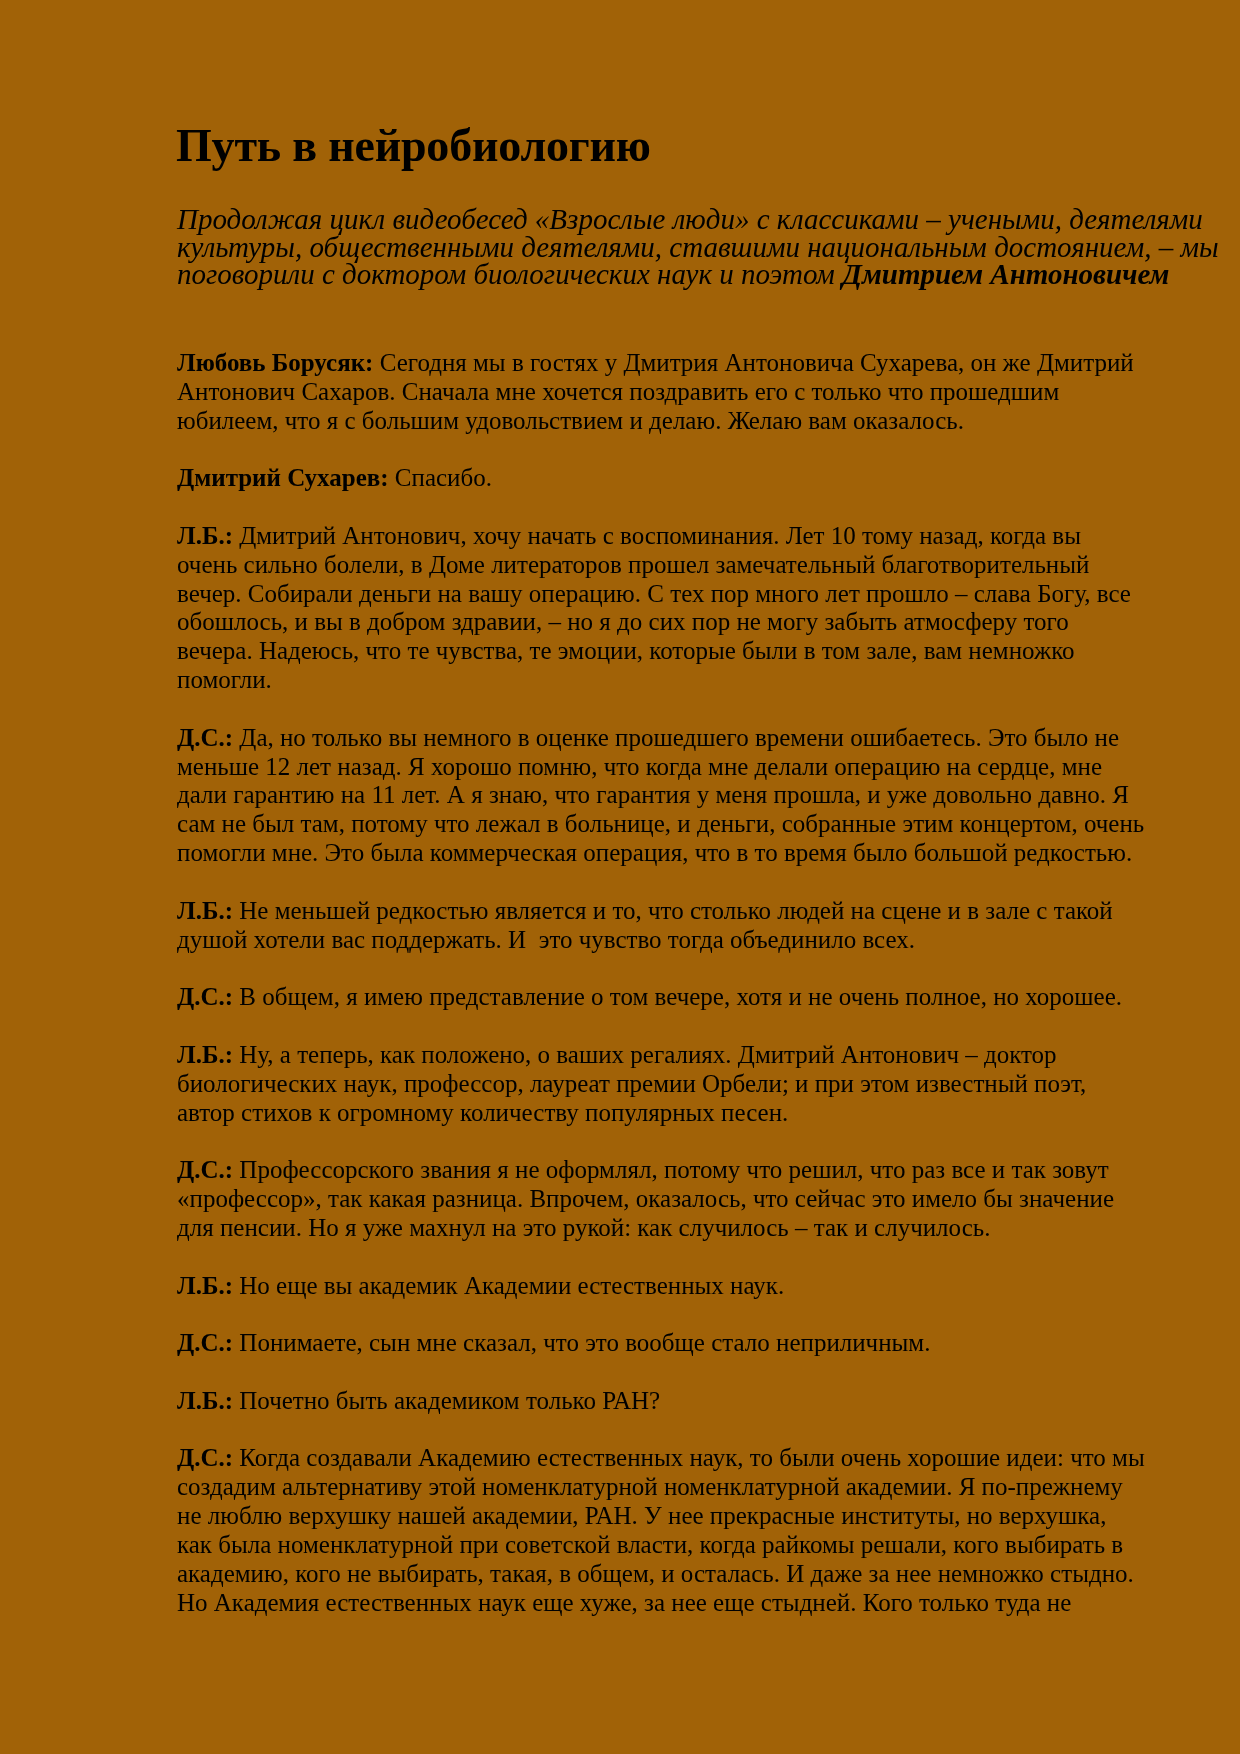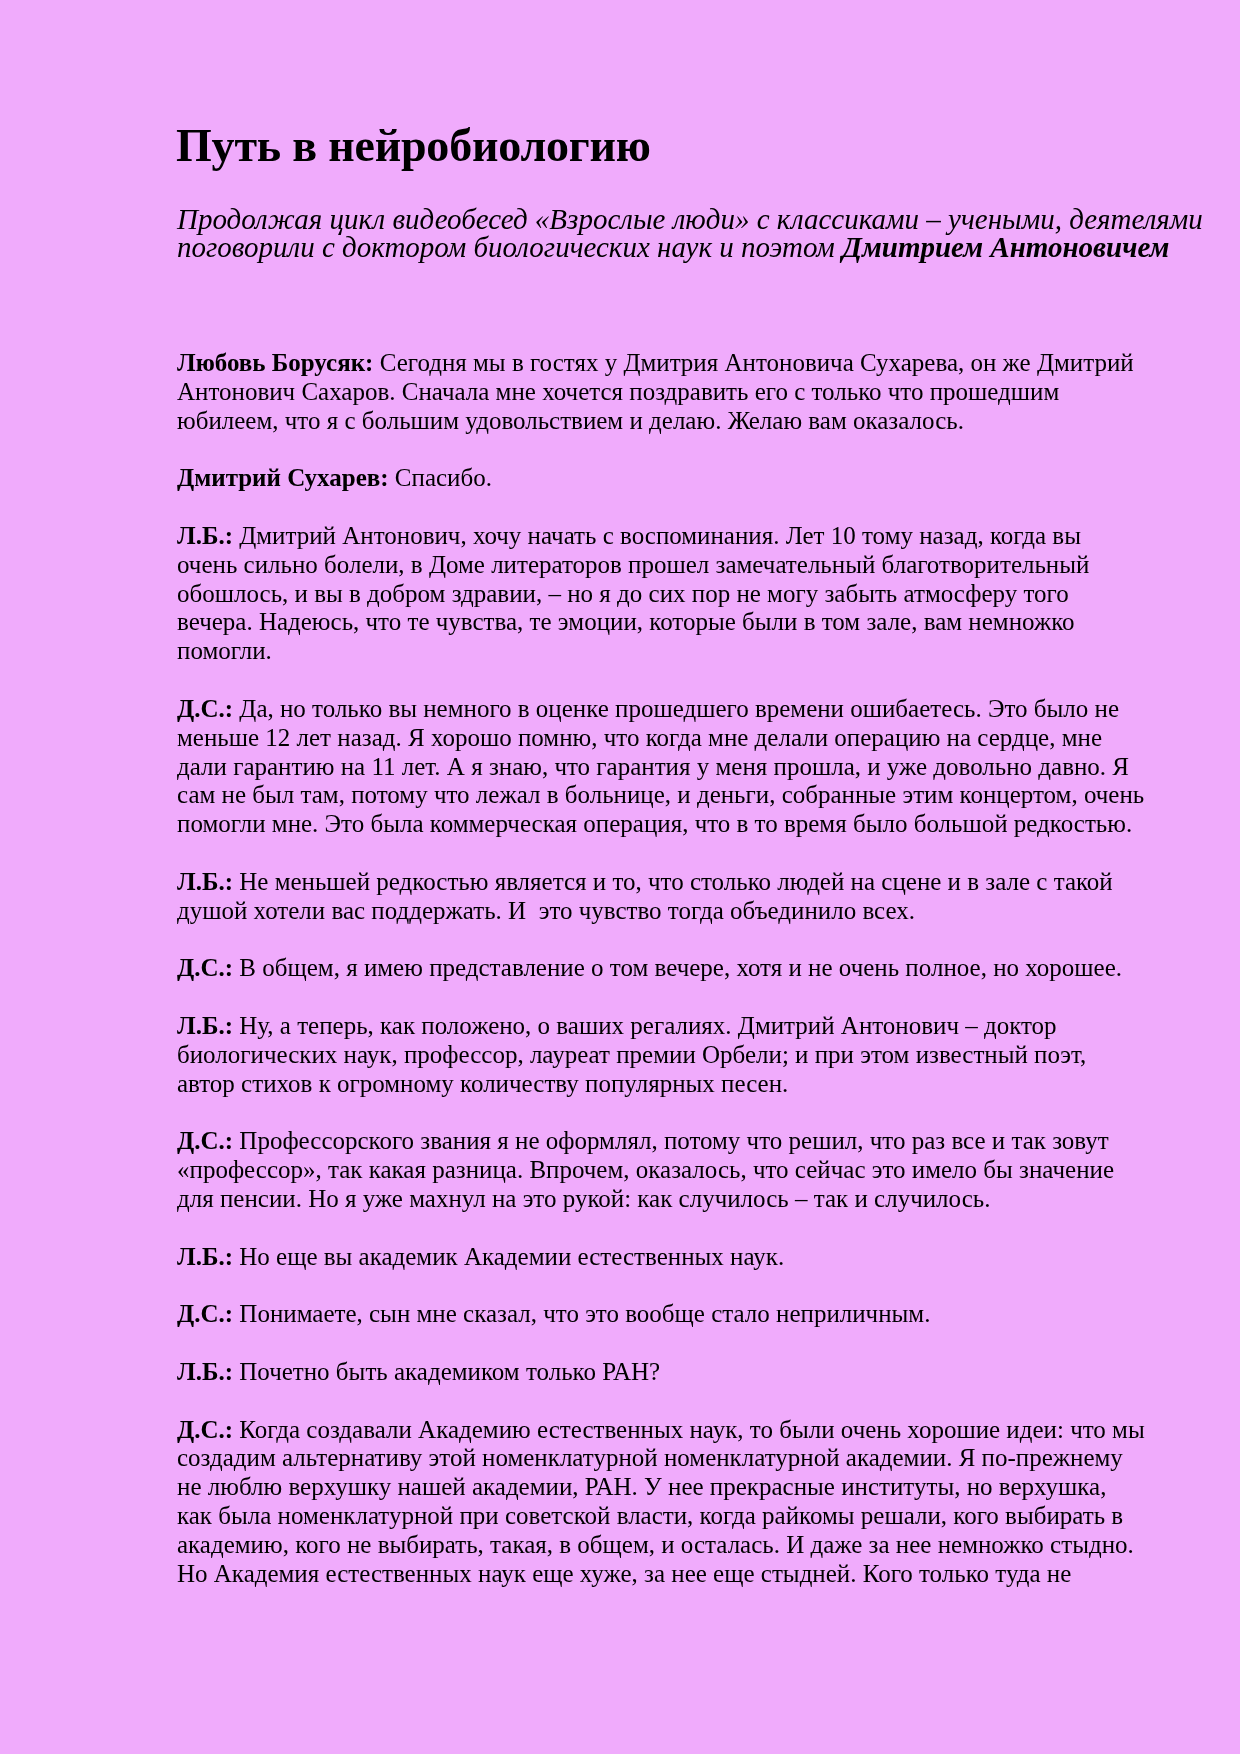--- a/index.html
+++ b/index.html
@@ -1,19 +1,19 @@
 <!DOCTYPE html>
 <html><head>
 <meta charset="utf-8">
 <style>
   html, body { margin: 0; padding: 0; background: #ffffff; }
   body { width: 1240px; height: 1754px; position: relative; overflow: hidden; }
   .page {
     position: absolute; left: 0; top: 0; width: 1240px; height: 1754px;
-    background: #f0abfc; color: #000000;
+    background: #a16207; color: #000000;
     font-family: "Liberation Serif", "DejaVu Serif", serif;
   }
   .title {
     position: absolute; left: 176px; top: 118px;
     font-size: 46px; font-weight: bold; line-height: 56px;
     margin: 0; white-space: nowrap; letter-spacing: -0.2px;
   }
   .intro {
     position: absolute; left: 177px; top: 206px; width: 980px;
     font-size: 29px; line-height: 27.5px; font-style: italic; margin: 0;
@@ -32,36 +32,40 @@
 
 <div class="page">
 
   <h1 class="title">Путь в нейробиологию</h1>
 
   <div class="intro">
     <span class="line">
       <span>Продолжая цикл видеобесед «Взрослые люди» с классиками – учеными, деятелями</span>
     </span>
     <span class="line">
+      <span>культуры, общественными деятелями, ставшими национальным достоянием, – мы</span>
+    </span>
+    <span class="line">
       <span>поговорили с доктором биологических наук и поэтом </span><b>Дмитрием Антоновичем</b>
     </span>
   </div>
 
   <div class="body" id="dialogue">
       <p class="para">
         <span class="line"><span class="speaker">Любовь Борусяк:</span><span> Сегодня мы в гостях у Дмитрия Антоновича Сухарева, он же Дмитрий</span></span>
         <span class="line"><span>Антонович Сахаров. Сначала мне хочется поздравить его с только что прошедшим</span></span>
         <span class="line"><span>юбилеем, что я с большим удовольствием и делаю. Желаю вам оказалось.</span></span>
       </p>
       <p class="para">
         <span class="line"><span class="speaker">Дмитрий Сухарев:</span><span> Спасибо.</span></span>
       </p>
       <p class="para">
         <span class="line"><span class="speaker">Л.Б.:</span><span> Дмитрий Антонович, хочу начать с воспоминания. Лет 10 тому назад, когда вы</span></span>
         <span class="line"><span>очень сильно болели, в Доме литераторов прошел замечательный благотворительный</span></span>
+        <span class="line"><span>вечер. Собирали деньги на вашу операцию. С тех пор много лет прошло – слава Богу, все</span></span>
         <span class="line"><span>обошлось, и вы в добром здравии, – но я до сих пор не могу забыть атмосферу того</span></span>
         <span class="line"><span>вечера. Надеюсь, что те чувства, те эмоции, которые были в том зале, вам немножко</span></span>
         <span class="line"><span>помогли.</span></span>
       </p>
       <p class="para">
         <span class="line"><span class="speaker">Д.С.:</span><span> Да, но только вы немного в оценке прошедшего времени ошибаетесь. Это было не</span></span>
         <span class="line"><span>меньше 12 лет назад. Я хорошо помню, что когда мне делали операцию на сердце, мне</span></span>
         <span class="line"><span>дали гарантию на 11 лет. А я знаю, что гарантия у меня прошла, и уже довольно давно. Я</span></span>
         <span class="line"><span>сам не был там, потому что лежал в больнице, и деньги, собранные этим концертом, очень</span></span>
         <span class="line"><span>помогли мне. Это была коммерческая операция, что в то время было большой редкостью.</span></span>

